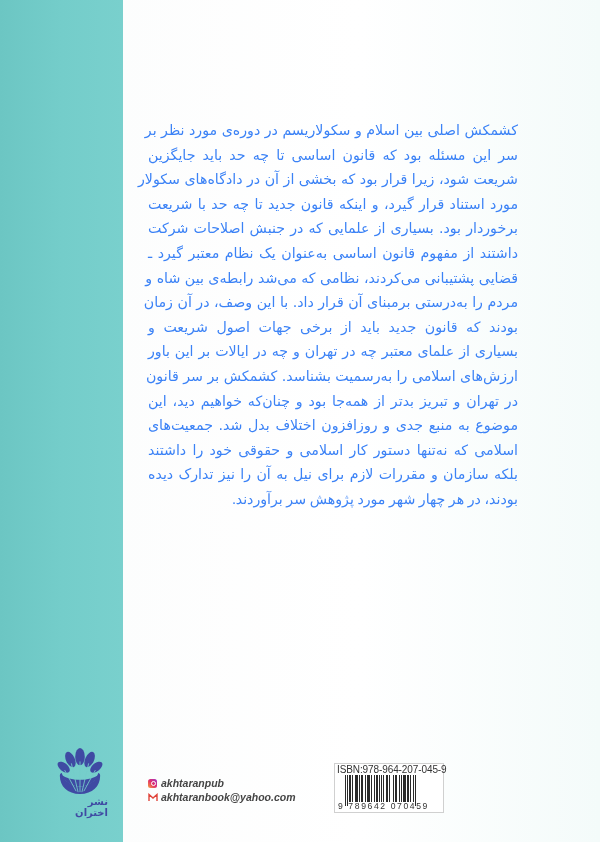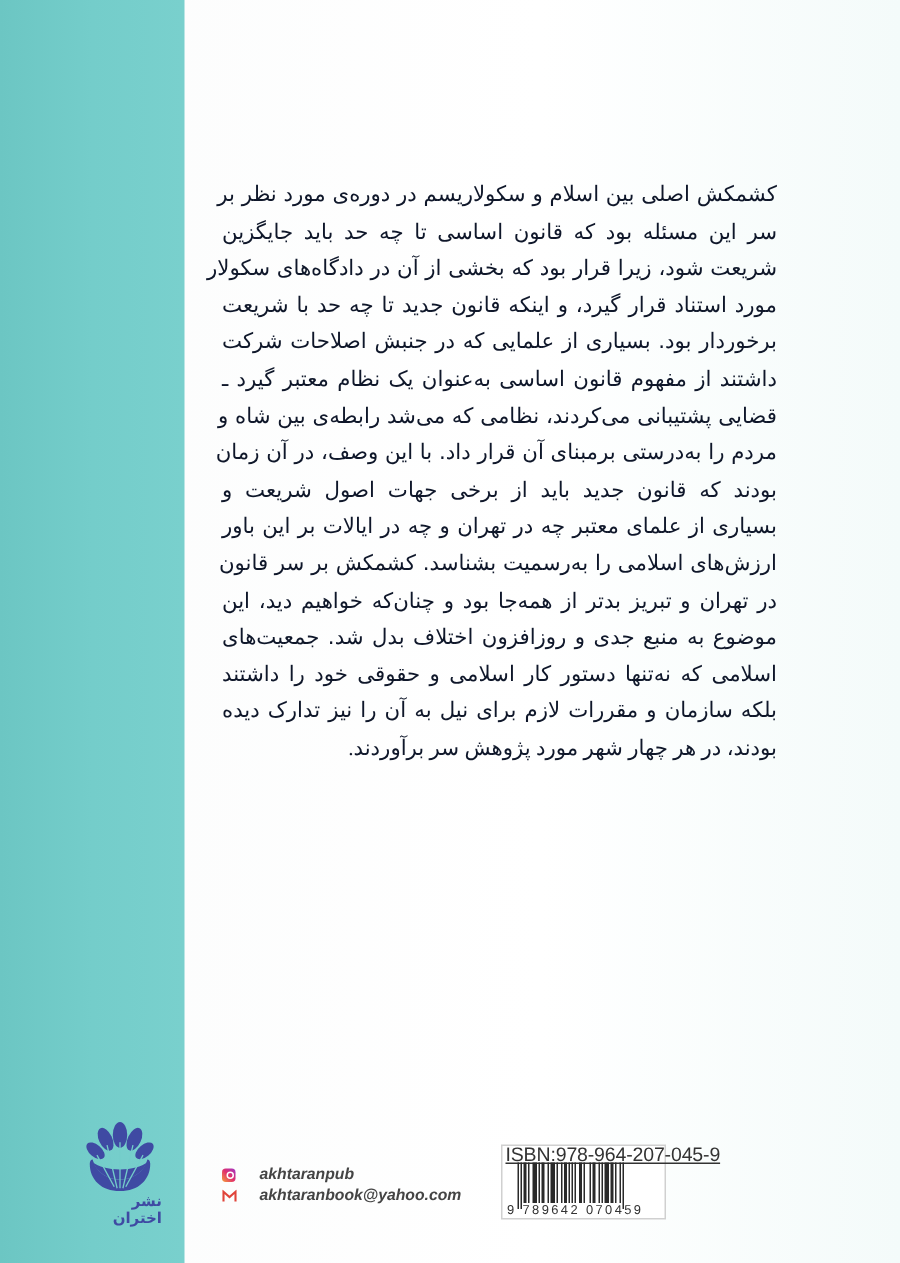--- a/index.html
+++ b/index.html
@@ -10,54 +10,54 @@
   }
   .spine {
     position: absolute; left: 0; top: 0; width: 123px; height: 842px;
     background: linear-gradient(90deg, #6cc6c3 0%, #74cdca 50%, #79d0cd 100%);
   }
   .page { position: absolute; left: 123px; top: 0; right: 0; bottom: 0; }
   .blurb {
     position: absolute; left: 148px; top: 118px; width: 370px;
     direction: rtl; text-align: justify; text-align-last: right;
     font-family: "DejaVu Sans", sans-serif;
-    font-size: 14.2px; line-height: 24.6px; color: #0f172a;
+    font-size: 14.2px; line-height: 24.6px; color: #3b82f6;
   }
   .blurb .line { display: block; white-space: nowrap; text-align-last: justify; }
   .blurb .line.last { text-align-last: right; font-family: Liberation Serif, serif; }
 
   .logo {
     position: absolute; left: 52px; top: 748px; width: 56px; height: 70px;
     display: flex; flex-direction: column; align-items: center;
   }
   .logo svg { display: block; }
   .logo-text {
     direction: rtl; font-size: 10px; color: #3f4aa3; margin-top: 0px; font-weight: bold;
   }
 
   .contacts {
     position: absolute; left: 148px; top: 776px;
     font-family: "Liberation Sans", sans-serif; font-style: italic; font-weight: bold;
     font-size: 10.5px; color: #444; line-height: 14px;
   }
-  .contact-row { display: flex; align-items: center; gap: 16px; height: 14px; }
+  .contact-row { display: flex; align-items: center; gap: 4px; height: 14px; }
   .ic { width: 9px; height: 9px; display: inline-block; flex: none; }
   .ic-ig { border-radius: 2.5px; background: linear-gradient(45deg,#f6a13b,#e1306c,#a035c7); position: relative; }
   .ic-ig::after { content:""; position:absolute; left:2.5px; top:2.5px; width:3px; height:3px; border:0.8px solid #fff; border-radius:50%; box-sizing: content-box; }
   .ic-tg { border-radius: 50%; background: #3a8fd8; position: relative; }
   .ic-tg::after { content:""; position:absolute; left:2px; top:3px; border-left:5px solid #fff; border-top:2px solid transparent; border-bottom:2px solid transparent; transform: rotate(-20deg); }
   .ic-mail { position: relative; }
   .ic-mail svg { display:block; }
 
   .barcode {
     position: absolute; left: 334px; top: 763px; width: 110px; height: 50px;
     background: #fff; border: 1px solid #d0d0d0; box-sizing: border-box;
     font-family: "Liberation Sans", sans-serif; color: #333;
   }
-  .isbn { font-size: 13px; line-height: 9px; position: absolute; left: 2px; top: 1px; white-space: nowrap; letter-spacing: -0.1px; text-decoration: underline; }
+  .isbn { font-size: 10px; line-height: 9px; position: absolute; left: 2px; top: 1px; white-space: nowrap; letter-spacing: -0.1px; }
   .bars { position: absolute; left: 10px; top: 11px; height: 27px; display: flex; align-items: stretch; }
   .bars span { display: block; background: #2a2a2a; height: 100%; }
   .bars span.gap { background: transparent; }
   .bars span.guard { height: 31px; }
   .ean { position: absolute; left: 3px; bottom: 1px; font-size: 8.6px; letter-spacing: 1.6px; white-space: nowrap; }
 </style>
 </head>
 <body>
 
 <div class="spine"></div>

